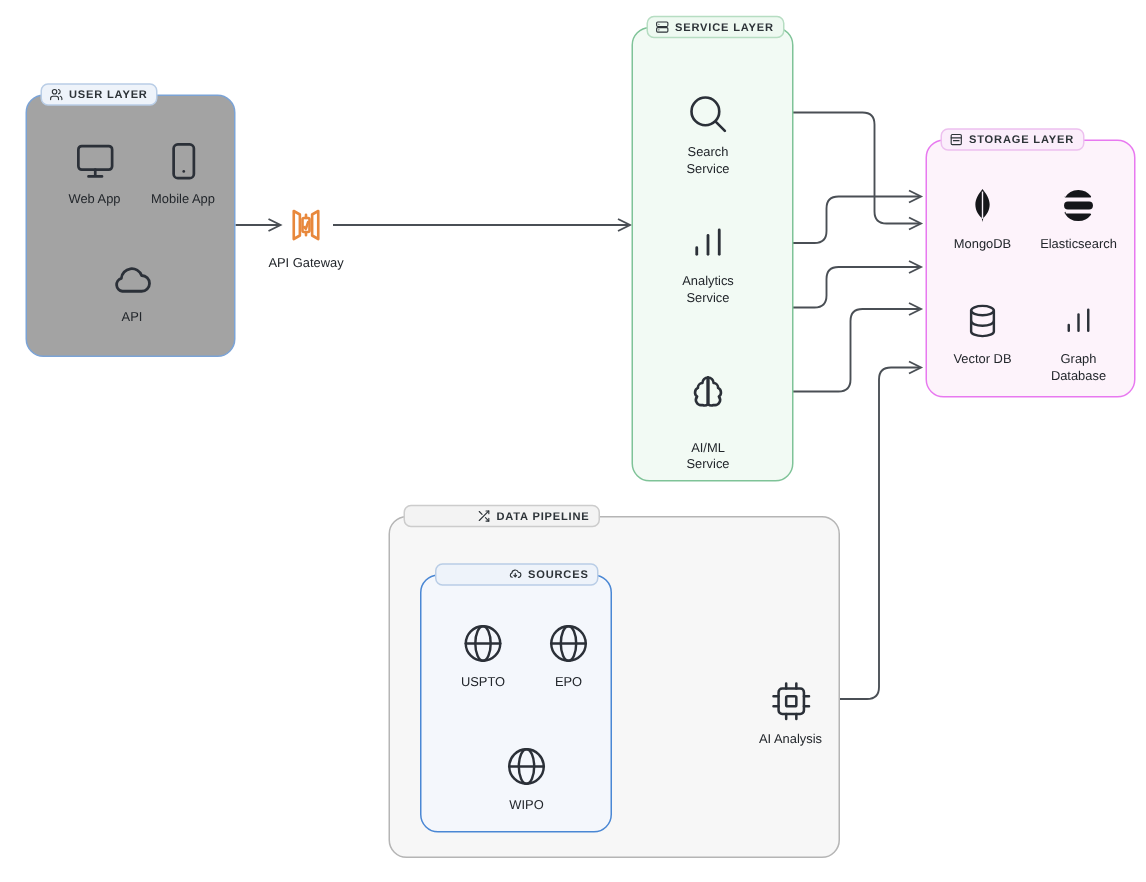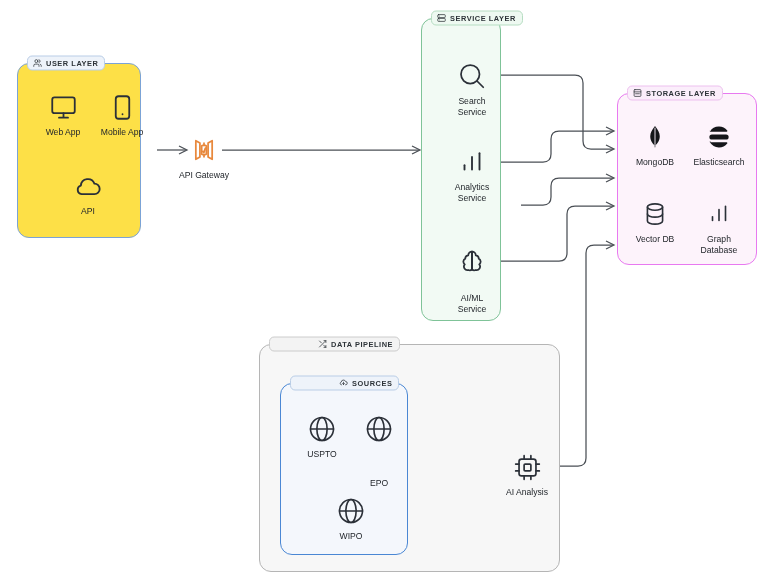--- a/index.html
+++ b/index.html
@@ -38,28 +38,28 @@
     font-size: 7.4px;
     letter-spacing: 0.55px;
     font-weight: 600;
     color: #2d3338;
     white-space: nowrap;
     line-height: 1;
   }
   .group-label svg { display: block; }
 
   .g-user {
-    left: 17px; top: 63px; width: 124px; height: 175px;
-    background: #fde047;
+    left: 17px; top: 63px; width: 140px; height: 175px;
+    background: #a3a3a3;
     border: 1.4px solid #7ba3d6;
   }
   .g-user .group-label { background: #eef3fa; border: 1px solid #b9cde6; }
 
   .g-service {
-    left: 421px; top: 18px; width: 80px; height: 303px;
+    left: 421px; top: 18px; width: 108px; height: 303px;
     background: #f2faf4;
     border: 1.4px solid #7fc398;
   }
   .g-service .group-label { background: #eef9f1; border: 1px solid #b6ddc2; }
 
   .g-storage {
     left: 617px; top: 93px; width: 140px; height: 172px;
     background: #fdf3fb;
     border: 1.4px solid #e879f0;
   }
@@ -338,21 +338,21 @@
         <div class="ico">
           <svg width="30" height="30" viewBox="0 0 24 24" fill="none" stroke="#2b3038" stroke-width="1.3" stroke-linecap="round" stroke-linejoin="round">
             <circle cx="12" cy="12" r="9.2"></circle>
             <path d="M2.8 12h18.4"></path>
             <ellipse cx="12" cy="12" rx="4.1" ry="9.2"></ellipse>
           </svg>
         </div>
         <div class="cap">USPTO</div>
       </div>
 
-      <div class="node" style="left:98px; top:28px;gap:29px;">
+      <div class="node" style="left:98px; top:28px;">
         <div class="ico">
           <svg width="30" height="30" viewBox="0 0 24 24" fill="none" stroke="#2b3038" stroke-width="1.3" stroke-linecap="round" stroke-linejoin="round">
             <circle cx="12" cy="12" r="9.2"></circle>
             <path d="M2.8 12h18.4"></path>
             <ellipse cx="12" cy="12" rx="4.1" ry="9.2"></ellipse>
           </svg>
         </div>
         <div class="cap">EPO</div>
       </div>
 

